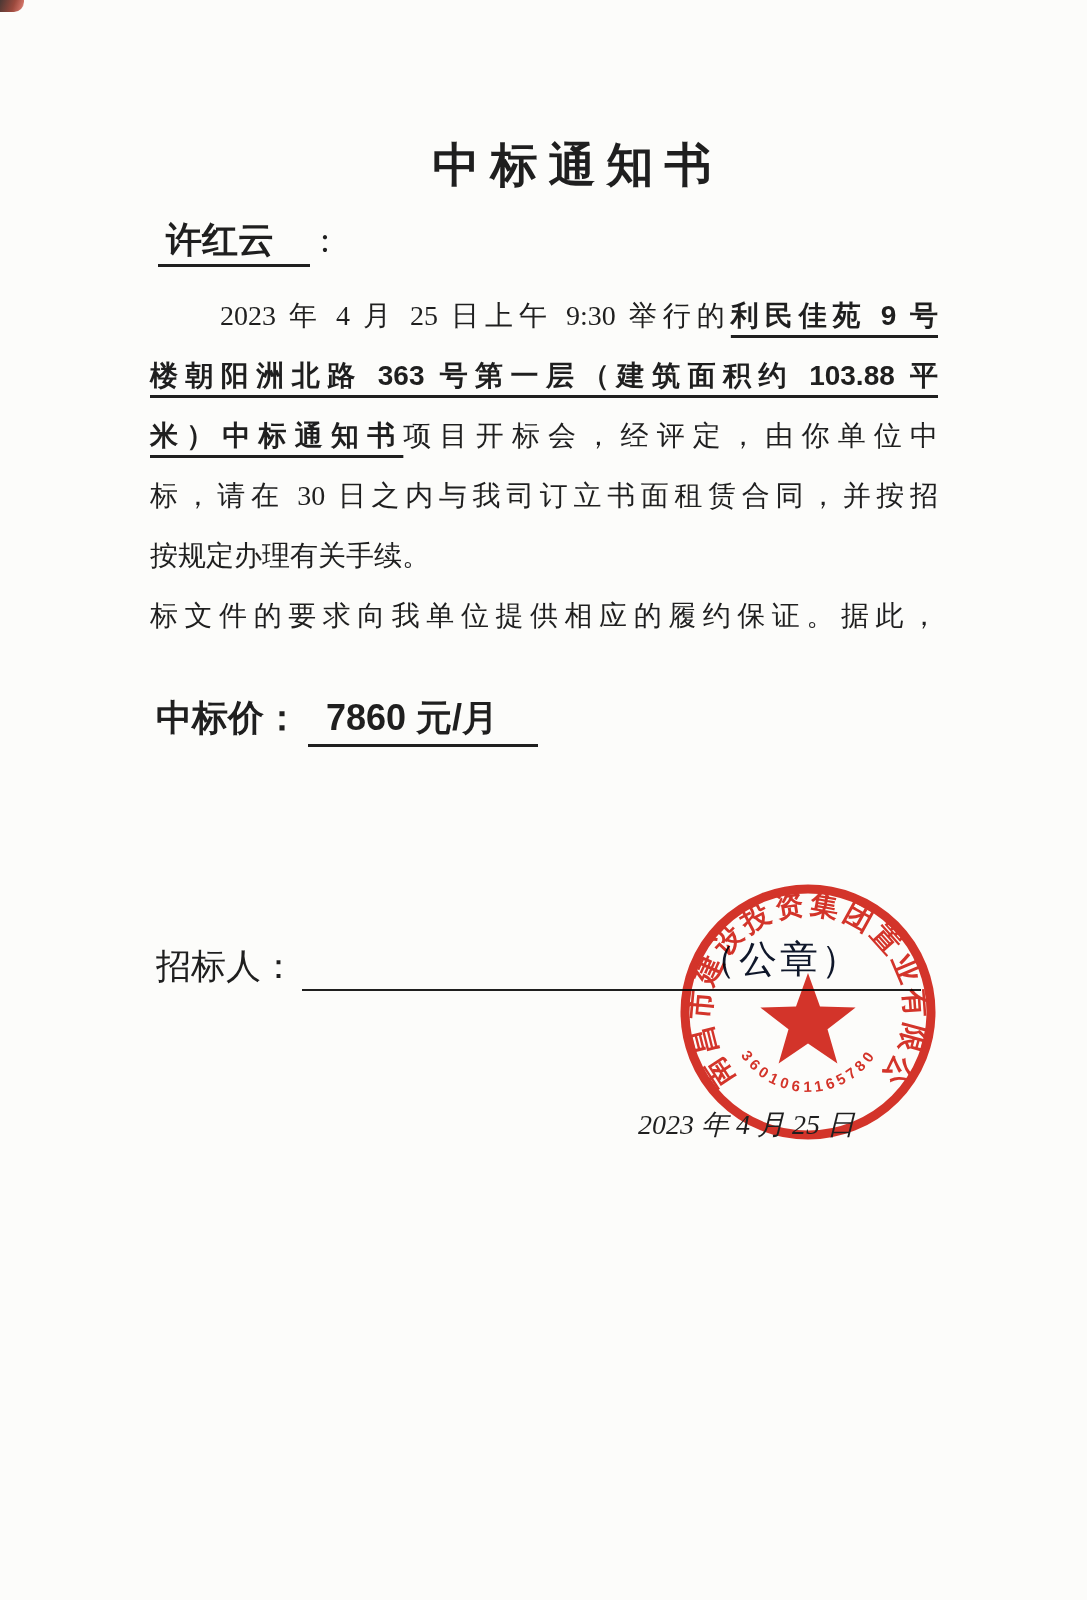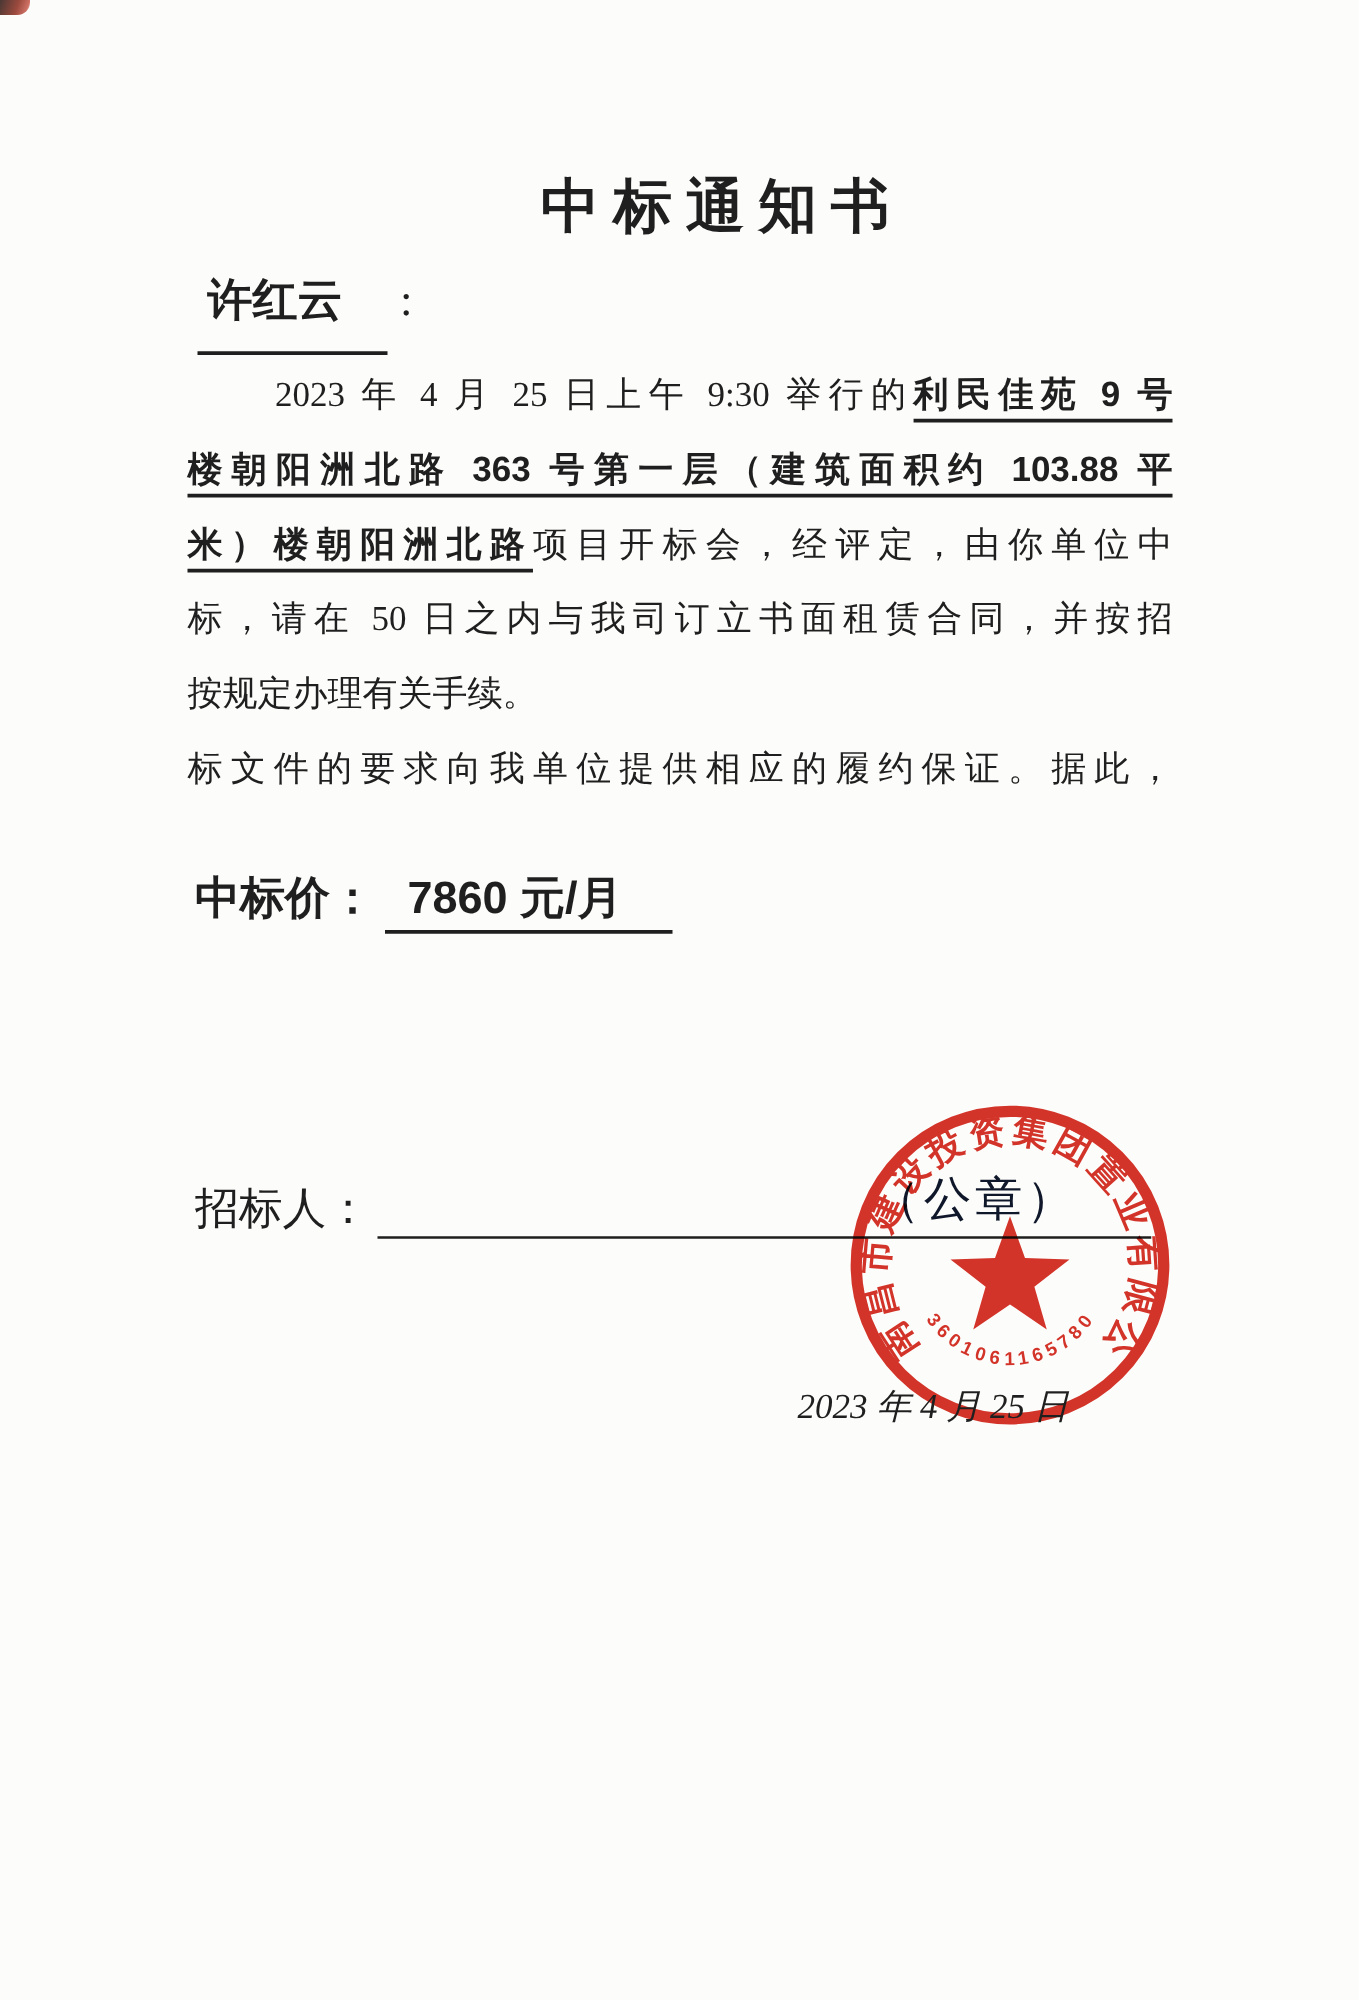--- a/index.html
+++ b/index.html
@@ -14,21 +14,21 @@
     border-bottom-right-radius:10px;opacity:.85;
   }
   .title{
     position:absolute;top:134px;left:2px;width:100%;box-sizing:border-box;padding-left:64px;
     margin:0;text-align:center;
     font-family:"Liberation Sans","DejaVu Sans",sans-serif;
     font-size:47px;font-weight:900;letter-spacing:11px;
   }
   .addressee{position:absolute;top:216px;left:158px;font-size:36px;}
   .addressee .name{
-    font-weight:700;border-bottom:3px solid #1f1f1f;padding:0 36px 21px 8px;
+    font-weight:700;border-bottom:3px solid #1f1f1f;padding:0 36px 4px 8px;
   }
   .addressee .colon{margin-left:10px;}
   .para{position:absolute;top:286px;left:150px;width:788px;font-size:28px;}
   .para .line{
     height:60px;line-height:60px;white-space:nowrap;
     text-align:justify;text-align-last:justify;overflow:visible;
   }
   .para .line.indent{text-indent:70px;}
   .para .line.short{text-align-last:left;}
   .bold-u{
@@ -68,22 +68,22 @@
 
   <h1 class="title">中标通知书</h1>
 
   <div class="addressee">
     <span class="name">许红云</span><span class="colon">:</span>
   </div>
 
   <div class="para">
     <div class="line indent"><span>2023 年 4 月 25 日上午 9:30 举行的</span><span class="bold-u">利民佳苑 9 号</span></div>
     <div class="line"><span class="bold-u">楼朝阳洲北路 363 号第一层（建筑面积约 103.88 平</span></div>
-    <div class="line"><span class="bold-u">米）楼朝阳洲北路</span><span>项目开标会，经评定，由你单位中</span></div>
-    <div class="line"><span>标，请在 50 日之内与我司订立书面租赁合同，并按招</span></div>
+    <div class="line"><span class="bold-u">米）中标通知书</span><span>项目开标会，经评定，由你单位中</span></div>
+    <div class="line"><span>标，请在 30 日之内与我司订立书面租赁合同，并按招</span></div>
     <div class="line short"><span>按规定办理有关手续。</span></div>
     <div class="line"><span>标文件的要求向我单位提供相应的履约保证。据此，</span></div>
   </div>
 
   <div class="price">
     <span>中标价：</span><span class="value">7860 元/月</span>
   </div>
 
   <div class="bidder">
     <span class="label">招标人：</span>

